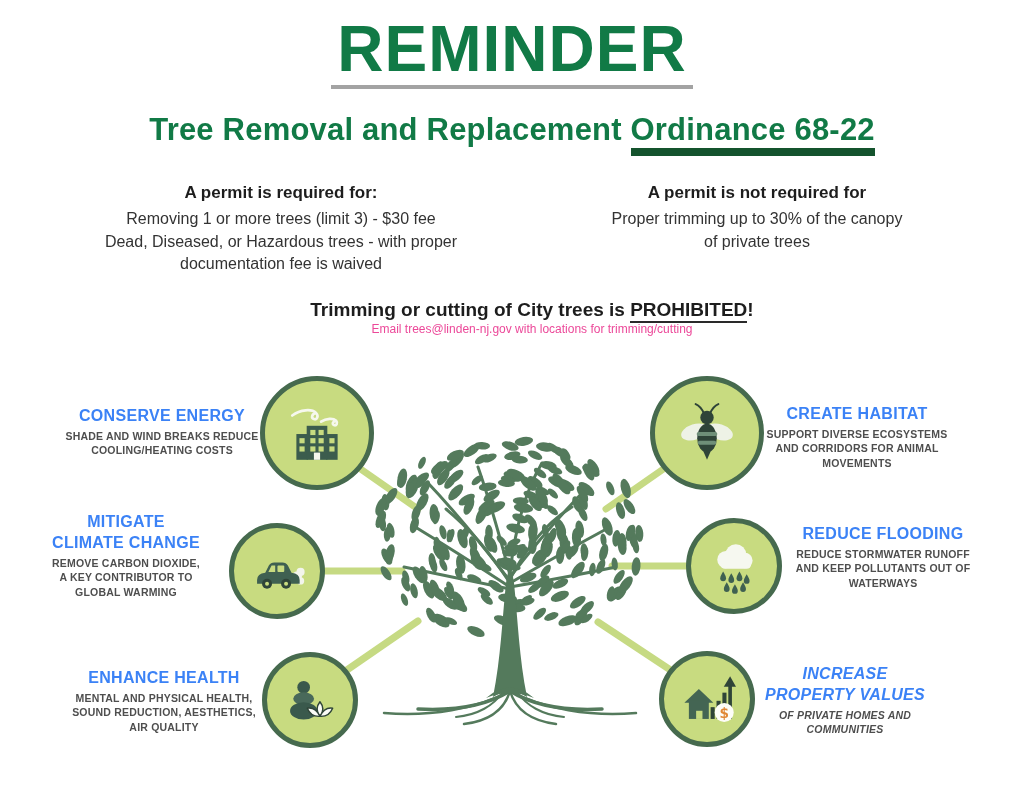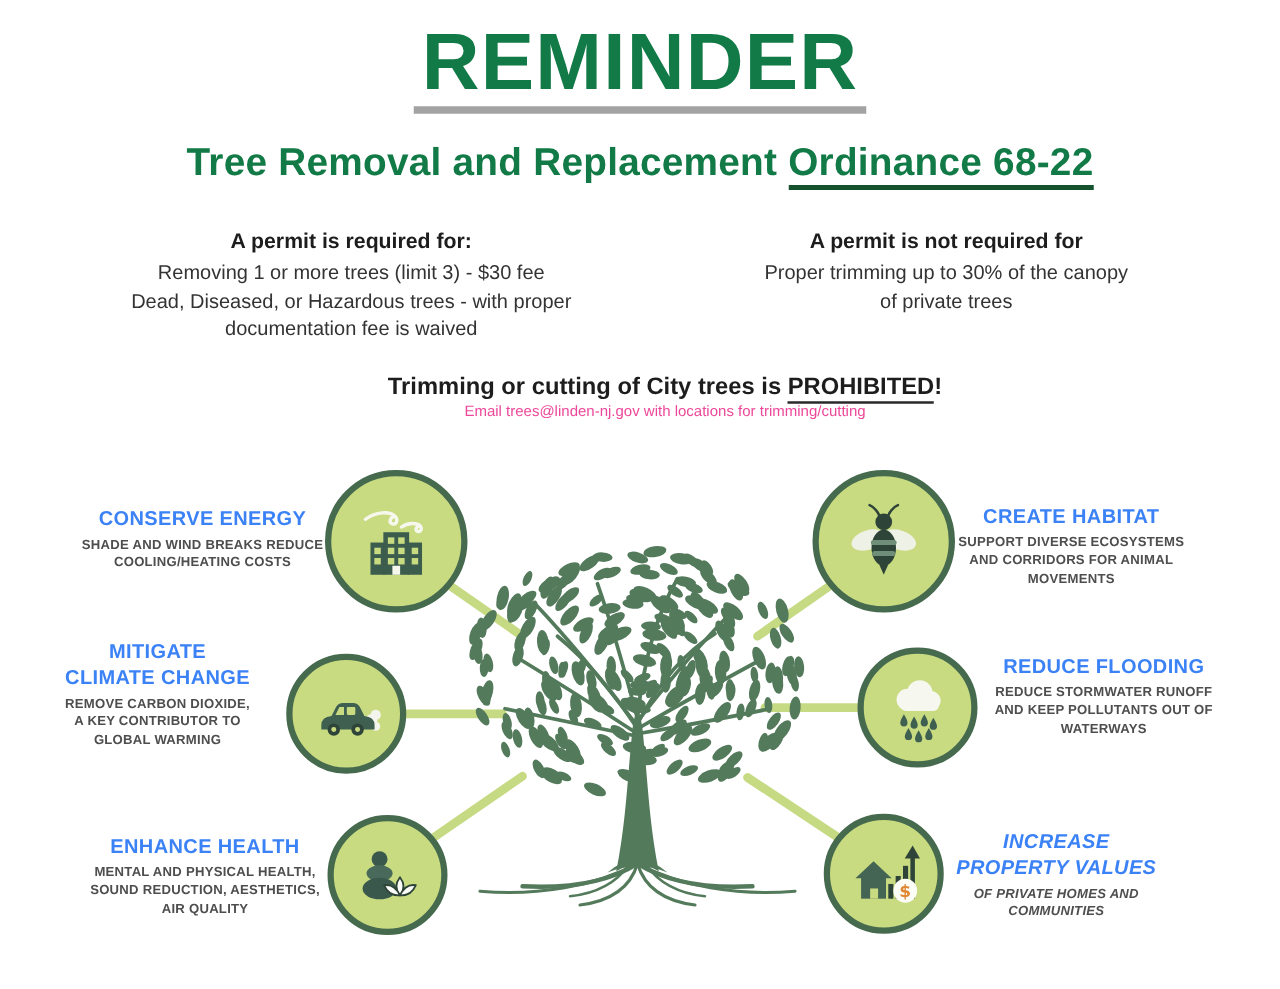--- a/index.html
+++ b/index.html
@@ -5,27 +5,27 @@
   * { margin:0; padding:0; box-sizing:border-box; }
   html,body { background:#ffffff; }
   .flyer {
     position:relative; width:1024px; height:791px; background:#ffffff;
     font-family:"Liberation Sans", sans-serif; overflow:hidden; margin:0 auto;
   }
   
   .hdr { position:absolute; top:16px; left:0; width:100%; text-align:center; }
   .title {
     display:inline-block; font-size:64px; font-weight:800; letter-spacing:1px;
-    color:#117a46; border-bottom:6px solid #a3a3a3; padding:0 6px 2px 6px; line-height:1.05;
+    color:#117a46; border-bottom:4px solid #a3a3a3; padding:0 6px 2px 6px; line-height:1.05;
   }
   .subtitle {
     position:absolute; top:112px; left:0; width:100%; text-align:center;
     font-size:31px; font-weight:800; color:#117a46; letter-spacing:.2px;
   }
-  .subtitle .ul { border-bottom:4px solid #14532d; padding-bottom:1px; }
+  .subtitle .ul { border-bottom:8px solid #14532d; padding-bottom:1px; }
   
   .permit-col { position:absolute; text-align:center; color:#2e2e2e; }
   .permit-col .h { font-size:17px; font-weight:700; color:#1d1d1d; margin-bottom:5px; }
   .permit-col .b { font-size:16px; line-height:1.42; color:#333333; }
   .col-left  { top:183px; left:81px;  width:400px; }
   .col-right { top:183px; left:607px; width:300px; }
   
   .notice { position:absolute; top:299px; left:0; width:100%; text-align:center; color:#222;padding-left:40px; }
   .notice .l1 { font-size:19px; font-weight:700; color:#1d1d1d; }
   .notice .l1 .ul { border-bottom:2.5px solid #2a2a2a; padding-bottom:1px; }

